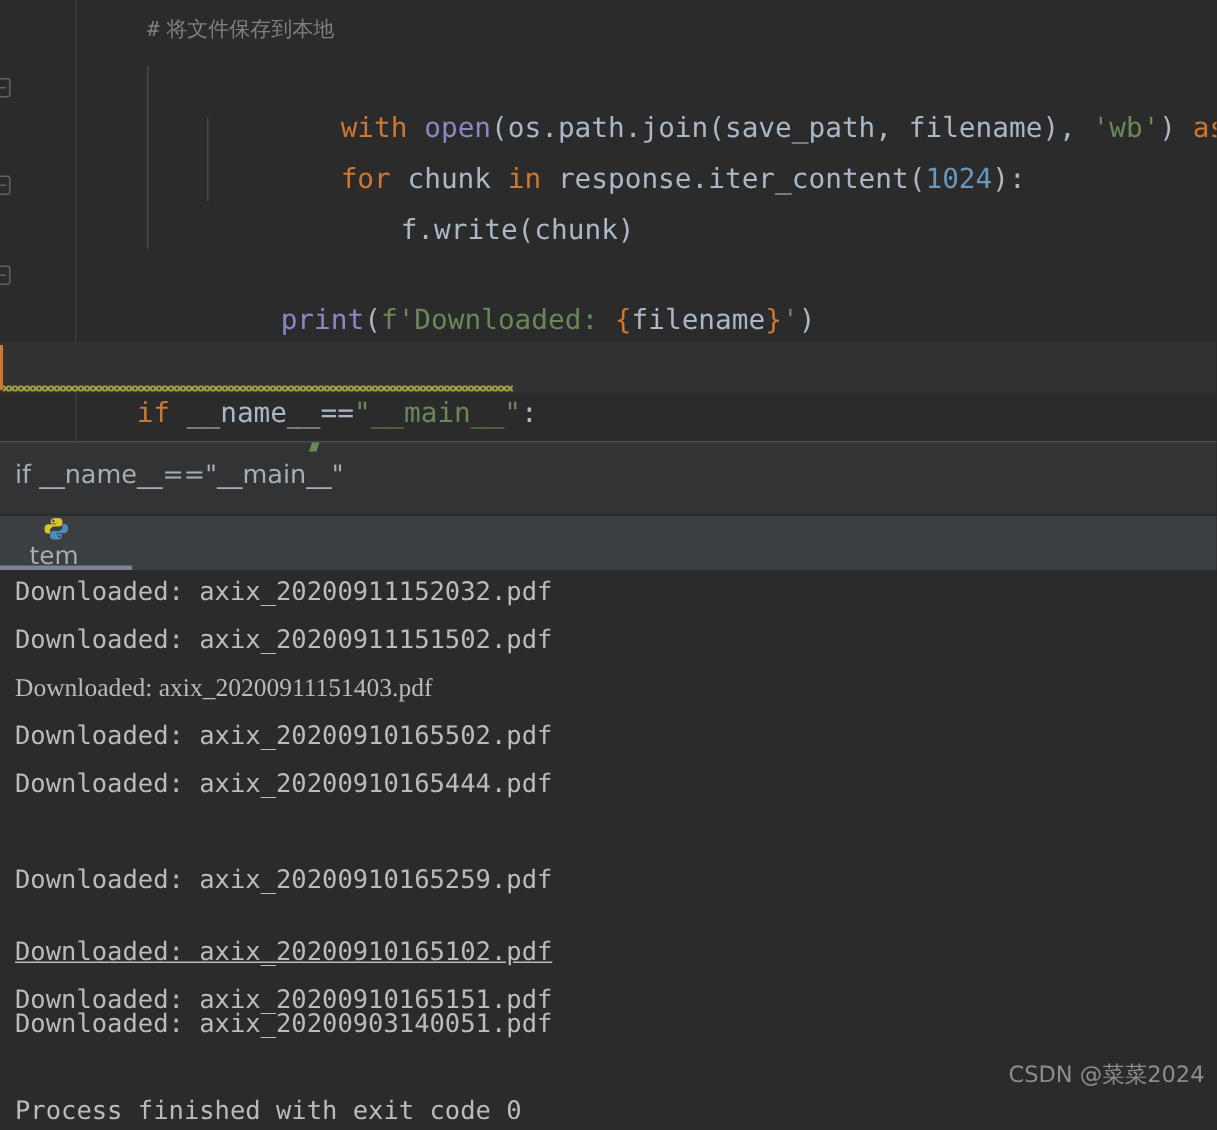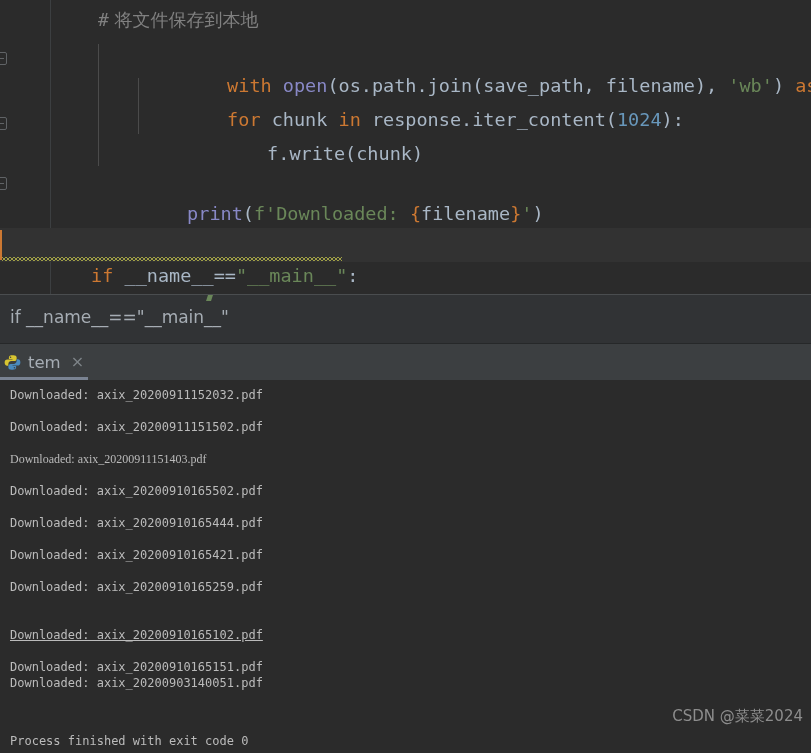--- a/index.html
+++ b/index.html
@@ -73,21 +73,21 @@
     font-size: 18.5px;
     letter-spacing: 0px;
   }
   .indent-guide {
     position: absolute;
     width: 1px;
     background: #4b4b4b;
   }
 
   
-  .c-comment  { color: #808080; font-family: "DejaVu Sans", sans-serif; font-size: 18px; }
+  .c-comment  { color: #808080; font-family: "DejaVu Sans", sans-serif; font-size: 14px; }
   .c-comment .hash { font-family: "DejaVu Sans Mono", monospace; }
   .c-kw       { color: #cc7832; }
   .c-fn       { color: #8888c6; }
   .c-plain    { color: #a9b7c6; }
   .c-str      { color: #6a8759; }
   .c-num      { color: #6897bb; text-align: center; }
   .c-brace    { color: #cc7832; }
 
   
   .line-highlight {
@@ -197,21 +197,21 @@
     background: #2b2b2b;
     overflow: hidden;
   }
   .console-line {
     position: absolute;
     left: 10px;
     height: 32px;
     line-height: 32px;
     white-space: pre;
     font-family: "DejaVu Sans Mono", monospace;
-    font-size: 12px;
+    font-size: 17px;
     color: #bbbbbb;
   }
 
   .watermark {
     position: absolute;
     right: 8px;
     bottom: 27px;
     font-family: "DejaVu Sans", sans-serif;
     font-size: 15px;
     color: #8d8d8d;
@@ -263,39 +263,38 @@
 
     </div>
   </div>
 
   <div class="breadcrumb-bar">
     <div class="bc-tick"></div>
     <div class="breadcrumb-text">if __name__=="__main__"</div>
   </div>
 
   <div class="toolwin-tabs">
-    <div class="tab active" style="width:88px;">
+    <div class="tab active" style="width:88px;flex-direction:column;">
       <span class="py-icon">
         <svg viewBox="0 0 16 16" width="17" height="17" aria-hidden="true">
           <path d="M7.9 1.2c-1.9 0-3.3.5-3.3 2.1v1.4h3.4v.5H3.1C1.5 5.2.6 6.2.6 8.1c0 1.9.8 2.9 2.4 2.9h1.1V9.3c0-1.5 1.3-2.7 2.8-2.7h2.8c1.3 0 2.2-.9 2.2-2.2V3.3c0-1.4-1.3-2.1-3-2.1zM6.2 2.4c.4 0 .7.3.7.7s-.3.7-.7.7-.7-.3-.7-.7.3-.7.7-.7z" fill="#d8c531"></path>
           <path d="M8.1 14.8c1.9 0 3.3-.5 3.3-2.1v-1.4H8v-.5h4.9c1.6 0 2.5-1 2.5-2.9 0-1.9-.8-2.9-2.4-2.9h-1.1v1.7c0 1.5-1.3 2.7-2.8 2.7H6.3c-1.3 0-2.2.9-2.2 2.2v1.1c0 1.4 1.3 2.1 3 2.1zm1.7-1.2c-.4 0-.7-.3-.7-.7s.3-.7.7-.7.7.3.7.7-.3.7-.7.7z" fill="#4b8bbe"></path>
         </svg>
       </span>
       <span class="tab-label">tem</span>
       <span class="tab-close">×</span>
     </div>
   </div>
 
   <div class="console">
     <div class="console-line" style="top:-1px;">Downloaded: axix_20200911152032.pdf</div>
     <div class="console-line" style="top:31px;">Downloaded: axix_20200911151502.pdf</div>
     <div class="console-line" style="top:63px;font-family:Liberation Serif, serif;">Downloaded: axix_20200911151403.pdf</div>
     <div class="console-line" style="top:95px;">Downloaded: axix_20200910165502.pdf</div>
     <div class="console-line" style="top:127px;">Downloaded: axix_20200910165444.pdf</div>
-    <div class="console-line" style="top:159px;">Downloaded: axix_20200910165421.pdf</div>
     <div class="console-line" style="top:191px;">Downloaded: axix_20200910165259.pdf</div>
     <div class="console-line" style="top:223px;margin-top:48px;">Downloaded: axix_20200910165151.pdf</div>
     <div class="console-line" style="top:239px;text-decoration:underline;">Downloaded: axix_20200910165102.pdf</div>
     <div class="console-line" style="top:287px;">Downloaded: axix_20200903140051.pdf</div>
     <div class="console-line" style="top:345px;">Process finished with exit code 0</div>
   </div>
 
   <div class="watermark">CSDN @菜菜2024</div>
 
 </div>

